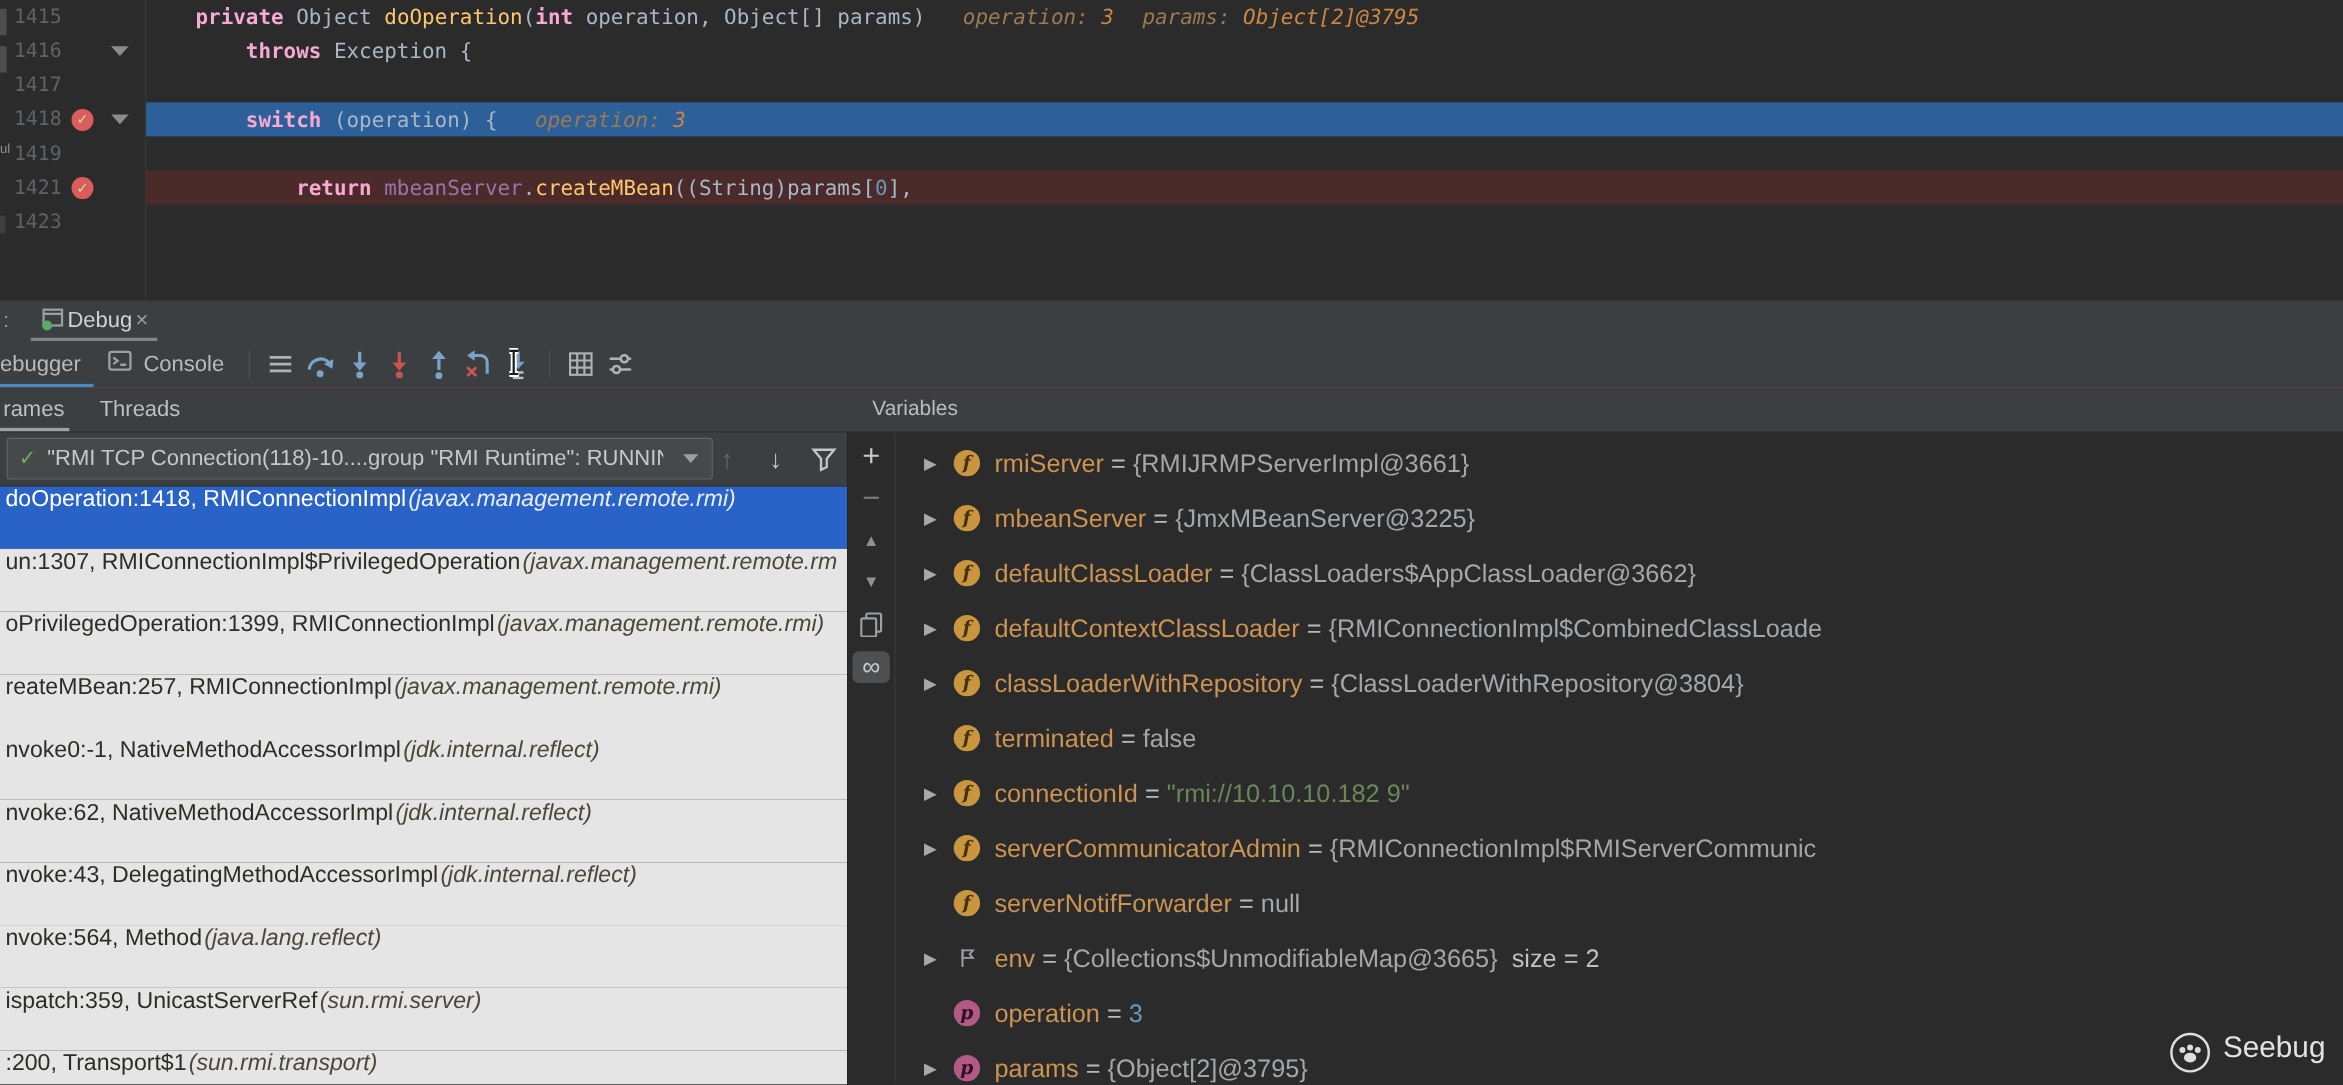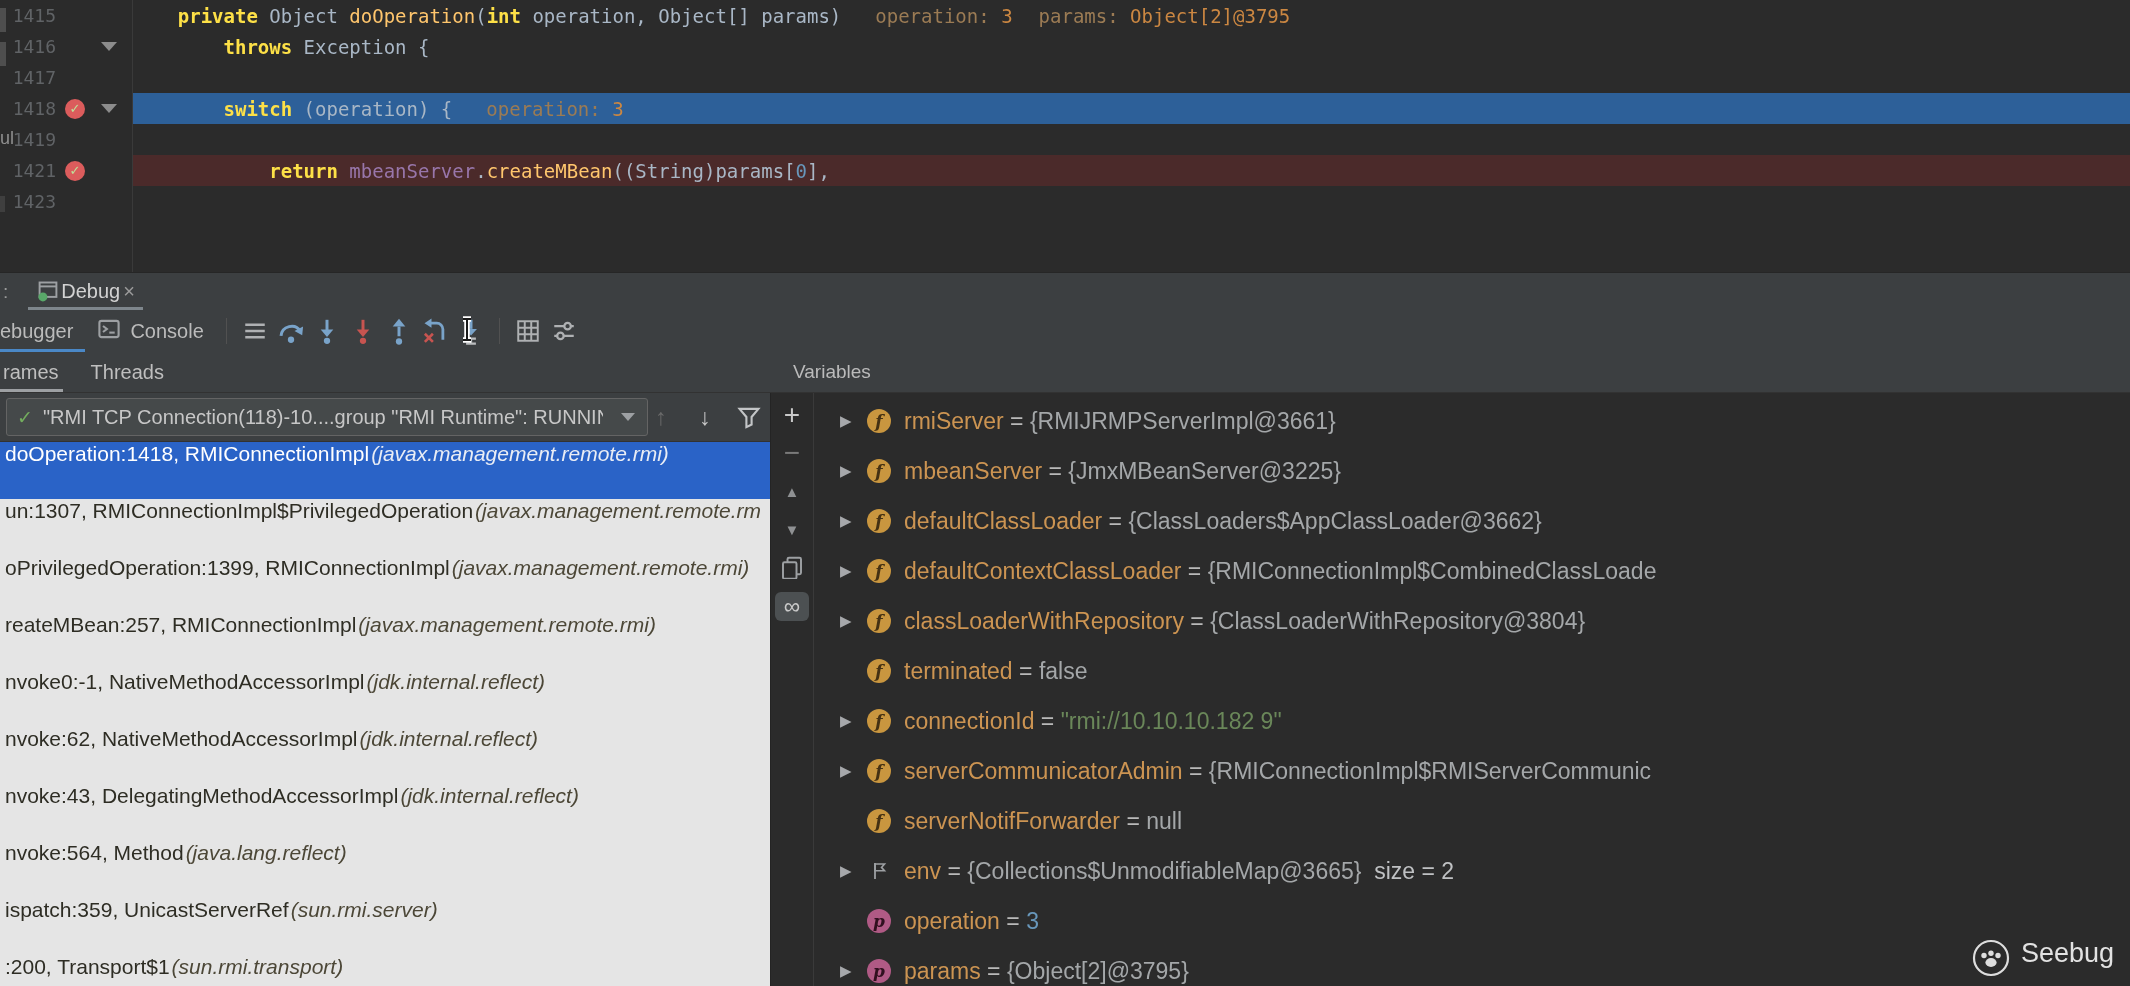--- a/index.html
+++ b/index.html
@@ -13,26 +13,26 @@
   .gutter{flex:0 0 132px;display:flex;align-items:center}
   .lnum{width:56px;text-align:right;color:#606366;font-size:18px}
   .bp-slot{width:38px;display:flex;justify-content:center;align-items:center}
   .bp{width:20px;height:20px;border-radius:50%;background:#DB5C5C;color:#BFE099;font-size:13px;line-height:20px;text-align:center;font-family:"Liberation Sans",sans-serif}
   .fold-slot{width:30px;display:flex;justify-content:center;align-items:center}
   .fold{width:0;height:0;border-left:8px solid transparent;border-right:8px solid transparent;border-top:9px solid #8c8c8c}
   .lbody{flex:1;display:flex;align-items:center;white-space:pre}
   .ed-line.hl-exec .lbody{background:#2D6099}
   .ed-line.hl-bp .lbody{background:#4B2A2A}
   .code{white-space:pre}
-  .tok-kw{color:#fde047;font-weight:bold}
+  .tok-kw{color:#f9a8d4;font-weight:bold}
   .tok-plain{color:#A9B7C6}
   .tok-method{color:#FFC66D}
   .tok-field{color:#9876AA}
   .tok-num{color:#6897BB}
-  .hint{margin-left:34px;white-space:pre}
+  .hint{font-style:italic;margin-left:34px;white-space:pre}
   .hint .hlb{color:#9B7B54}
   .hint .hvv{color:#CB8742}
   .hint .hsep{display:inline-block;width:26px}
 
   
   .dbg-header{position:absolute;top:272px;left:0;width:100%;height:37px;background:#3c3f41;border-top:1px solid #262626;border-bottom:1px solid #323232;display:flex;align-items:center}
   .tw-prefix{margin-left:3px;color:#9b9b9b;font-size:19px}
   .tool-tab{display:flex;align-items:center;gap:1px;height:100%;padding:0 12px;margin-left:16px;position:relative}
   .tool-tab::after{content:"";position:absolute;left:4px;right:4px;bottom:0;height:3px;background:#7E868C}
   .tool-tab .label{font-size:20px;color:#d2d2d2}
@@ -97,21 +97,21 @@
   .vextra{color:#BFC1C3;white-space:pre}
 
   
   .watermark{position:absolute;right:16px;bottom:4px;display:flex;align-items:flex-start;gap:10px;opacity:.92}
   .watermark .wtext{font-size:27px;color:#F2F2F2}
   .mouse-cursor{position:absolute;left:458px;top:316px;z-index:50}
   .frag{position:absolute;background:#4e4e4e}
   .frag.a{left:0;top:8px;width:6px;height:24px}
   .frag.b{left:0;top:42px;width:6px;height:24px}
   .frag.c{left:0;top:196px;width:5px;height:16px;background:#3f3f3f}
-  .frag-ul{position:absolute;left:0;top:128px;color:#8f8f8f;font-size:18px}
+  .frag-ul{position:absolute;left:0;top:128px;color:#8f8f8f;font-size:12px}
 </style>
 </head>
 <body>
 
 <div class="screen">
 
   <div class="frag a"></div>
   <div class="frag b"></div>
   <div class="frag c"></div>
   <span class="frag-ul">ul</span>

